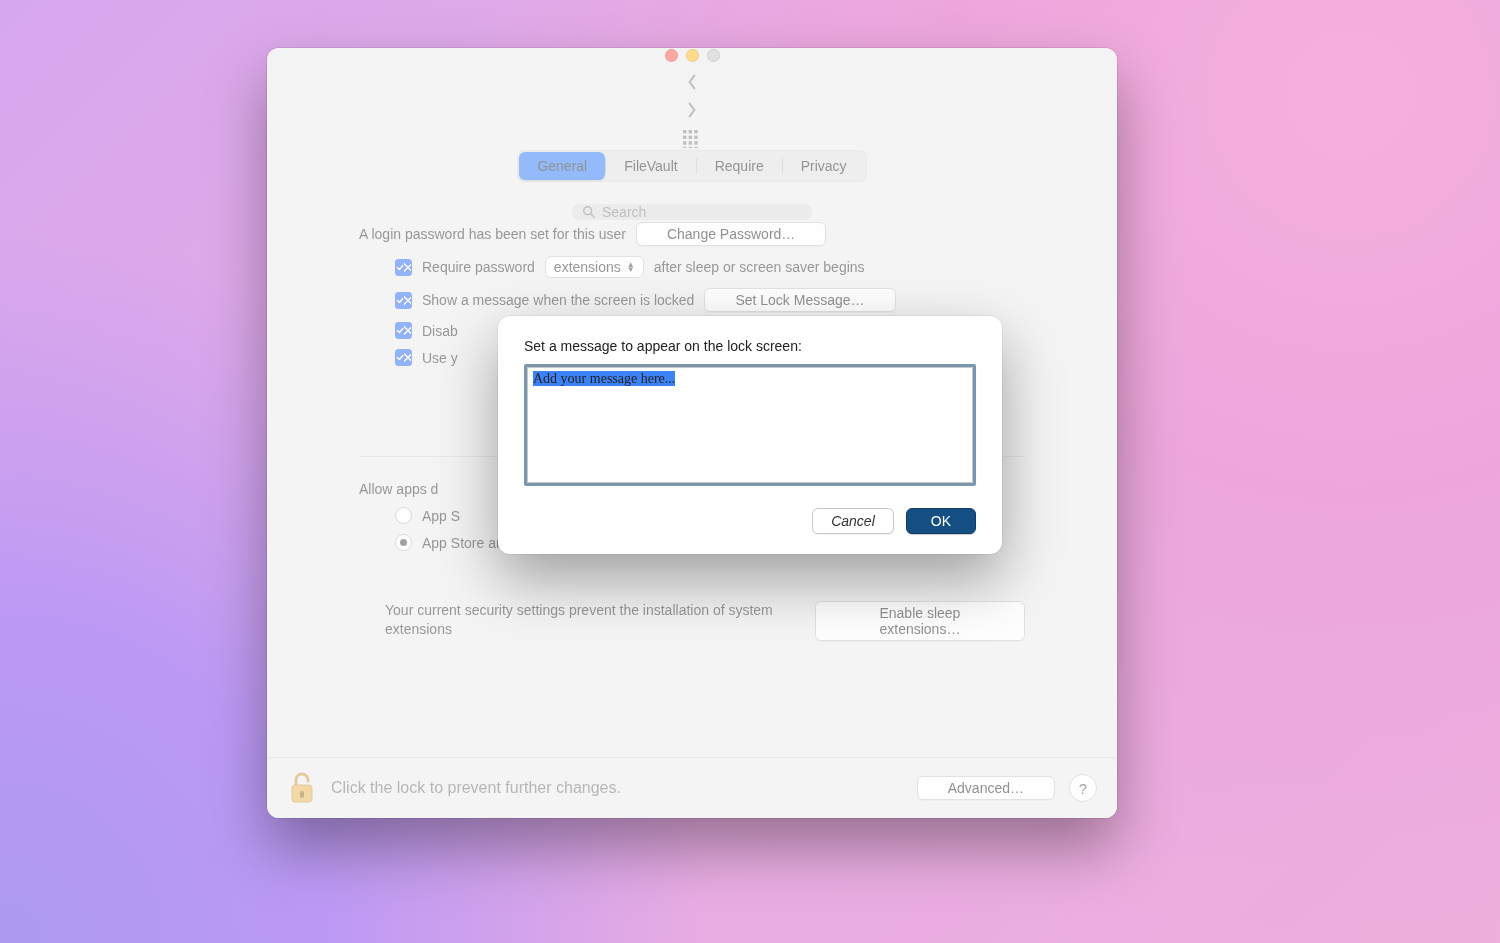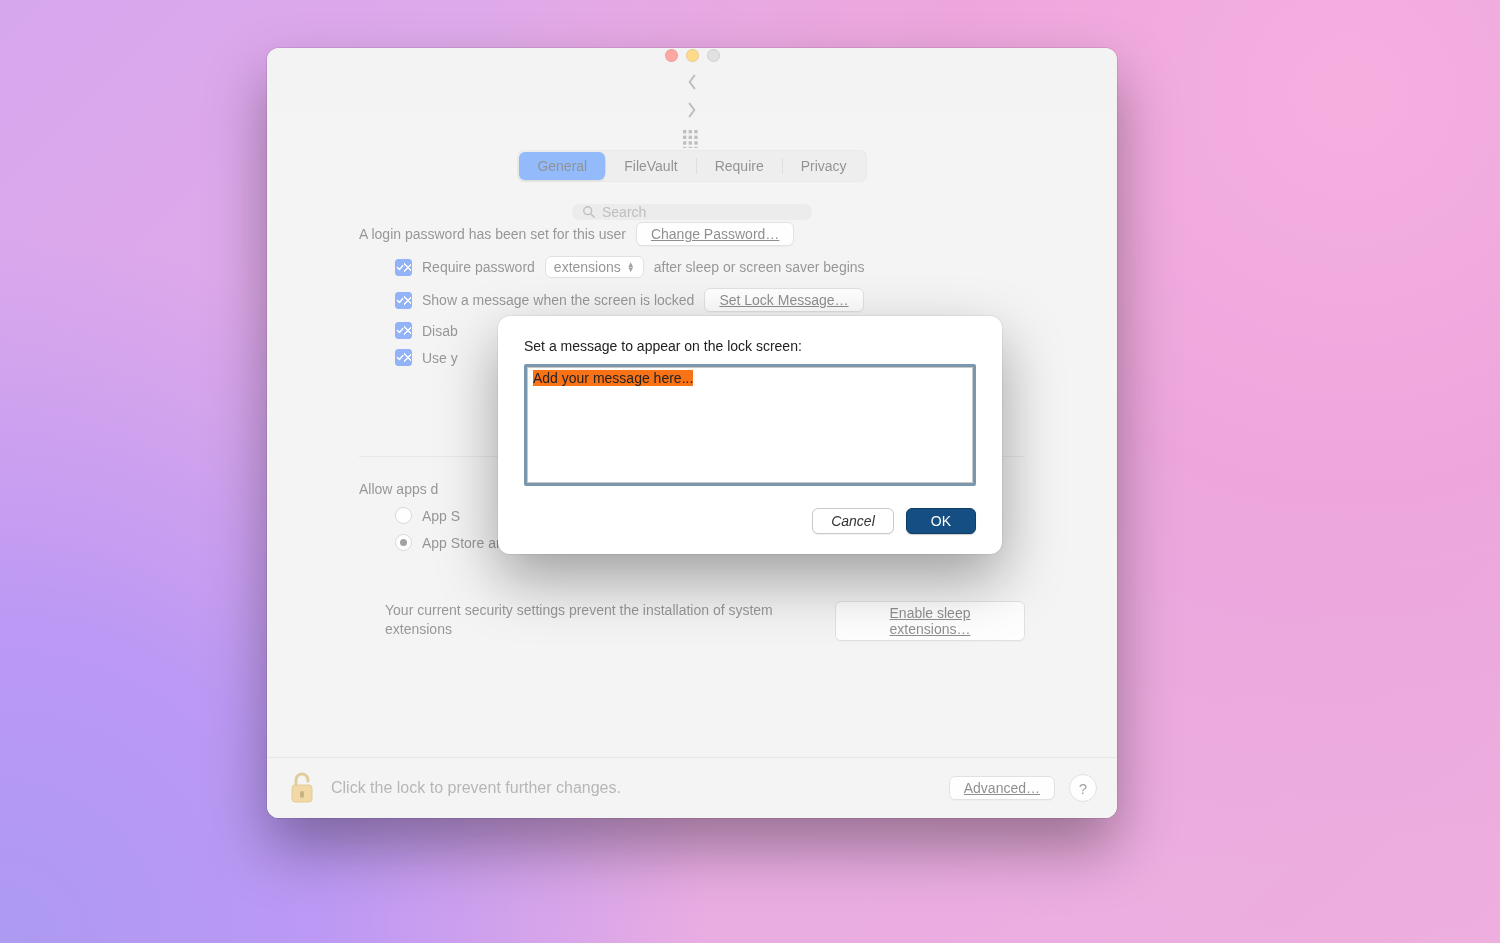--- a/index.html
+++ b/index.html
@@ -127,25 +127,24 @@
   .row {
     display:flex;
     align-items:center;
     gap: 10px;
     margin-bottom: 10px;
   }
   .mac-btn {
     background:#fdfdfd;
     border:1px solid #c9c9c9;
     border-radius:6px;
-    padding: 3px 14px;
+    padding: 3px 30px;
     font-size:14px;
     color:#333;
     box-shadow: 0 1px 1px rgba(0,0,0,0.05);
-    text-decoration: underline;
   }
   .check {
     width:15px;height:15px;border-radius:3px;
     background:#fdfdfd;border:1px solid #b8b8b8;
     display:flex;align-items:center;justify-content:center;
     flex-shrink:0;
   }
   .check.checked { background:#3a76f0; border-color:#3a76f0; }
   .check.checked::after{
     content:""; width:9px;height:9px;
@@ -212,21 +211,22 @@
     border: 3px solid #7b97ae;
     border-radius:2px;
     background:#fff;
     height: 110px;
     padding: 3px 6px;
     font-size:14px;
     box-shadow: inset 0 0 0 1px #c8c8c8;
   }
   .sel {
     display:inline;
-    background:#f97316;
+    background:#3b82f6;
+    font-family:Liberation Serif, serif;
   }
   .sheet-btns {
     display:flex; justify-content:flex-end; gap:12px; margin-top:22px;
   }
   .btn-sec {
     background:#fff;border:1px solid #c9c9c9;border-radius:6px;
     padding: 4px 18px;font-size:14px;color:#333;
     box-shadow: 0 1px 1px rgba(0,0,0,0.06);
     font-style: italic;
   }

